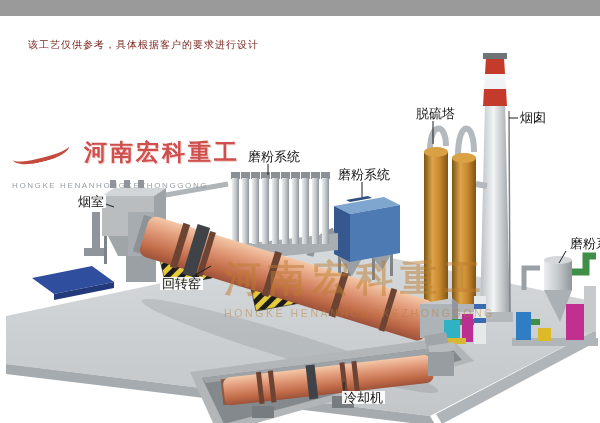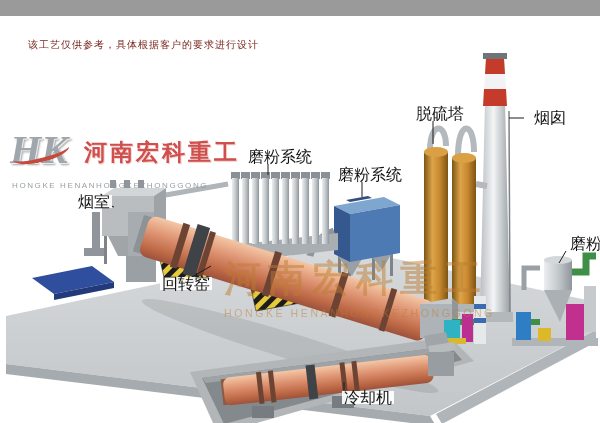--- a/index.html
+++ b/index.html
@@ -2,21 +2,21 @@
 <html><head>
 <meta charset="utf-8">
 <style>
   *{margin:0;padding:0;box-sizing:border-box}
   html,body{background:#9a9a9a}
   .stage{position:relative;width:600px;height:423px;background:#ffffff;overflow:hidden;
          font-family:"Liberation Sans",sans-serif;margin:16px auto}
   .scene{position:absolute;left:0;top:0;width:600px;height:423px;z-index:1}
   .disclaimer{position:absolute;left:28px;top:22px;font-size:10px;letter-spacing:1px;
               color:#7a241c;z-index:5;white-space:nowrap}
-  .lbl{position:absolute;font-size:16px;line-height:13px;color:#121212;
+  .lbl{position:absolute;font-size:13px;line-height:13px;color:#121212;
        background:rgba(255,255,255,.92);padding:0 2px;white-space:nowrap;z-index:6}
   .brand{position:absolute;left:10px;top:110px;z-index:4;opacity:.92}
   .brand-row{display:flex;align-items:center;gap:8px}
   .emblem{position:relative;width:66px;height:52px}
   .hk{font-family:"Liberation Serif",serif;font-style:italic;font-weight:bold;font-size:40px;
       color:#99a0a6;text-shadow:1px 1px 0 #e8eaec,2px 2px 2px rgba(60,60,60,.5)}
   .swoosh{position:absolute;left:2px;top:18px;width:58px;height:18px;
           border-bottom:4px solid #c23a2e;border-radius:50%;transform:rotate(-14deg)}
   .cn{font-size:23px;font-weight:bold;letter-spacing:3px;color:#cc4040;
       text-shadow:1px 1px 0 #f2cfc8;white-space:nowrap}
@@ -231,35 +231,34 @@
       <line x1="192" y1="261" x2="211" y2="250"></line>
       <line x1="344" y1="374" x2="344" y2="366"></line>
     </g>
   </svg>
 
   <div class="disclaimer">该工艺仅供参考，具体根据客户的要求进行设计</div>
 
   <div class="brand">
     <div class="brand-row">
       <div class="emblem">
-        <span class="hk">HK</span>
         <span class="swoosh"></span>
       </div>
       <div class="cn">河南宏科重工</div>
     </div>
     <div class="en">HONGKE HENANHONGKEZHONGGONG</div>
   </div>
 
   <div class="watermark">
     <div class="wm-cn">河南宏科重工</div>
     <div class="wm-en">HONGKE HENANHONGKEZHONGGONG</div>
   </div>
 
   <div class="lbl" style="left:76px;top:179px">烟室</div>
   <div class="lbl" style="left:246px;top:134px">磨粉系统</div>
   <div class="lbl" style="left:336px;top:152px">磨粉系统</div>
   <div class="lbl" style="left:414px;top:91px">脱硫塔</div>
-  <div class="lbl" style="left:532px;top:95px">烟囱</div>
+  <div class="lbl" style="left:518px;top:95px">烟囱</div>
   <div class="lbl" style="left:568px;top:221px">磨粉系统</div>
   <div class="lbl" style="left:160px;top:261px">回转窑</div>
   <div class="lbl" style="left:342px;top:375px">冷却机</div>
 
 </div>
 
 </body></html>

